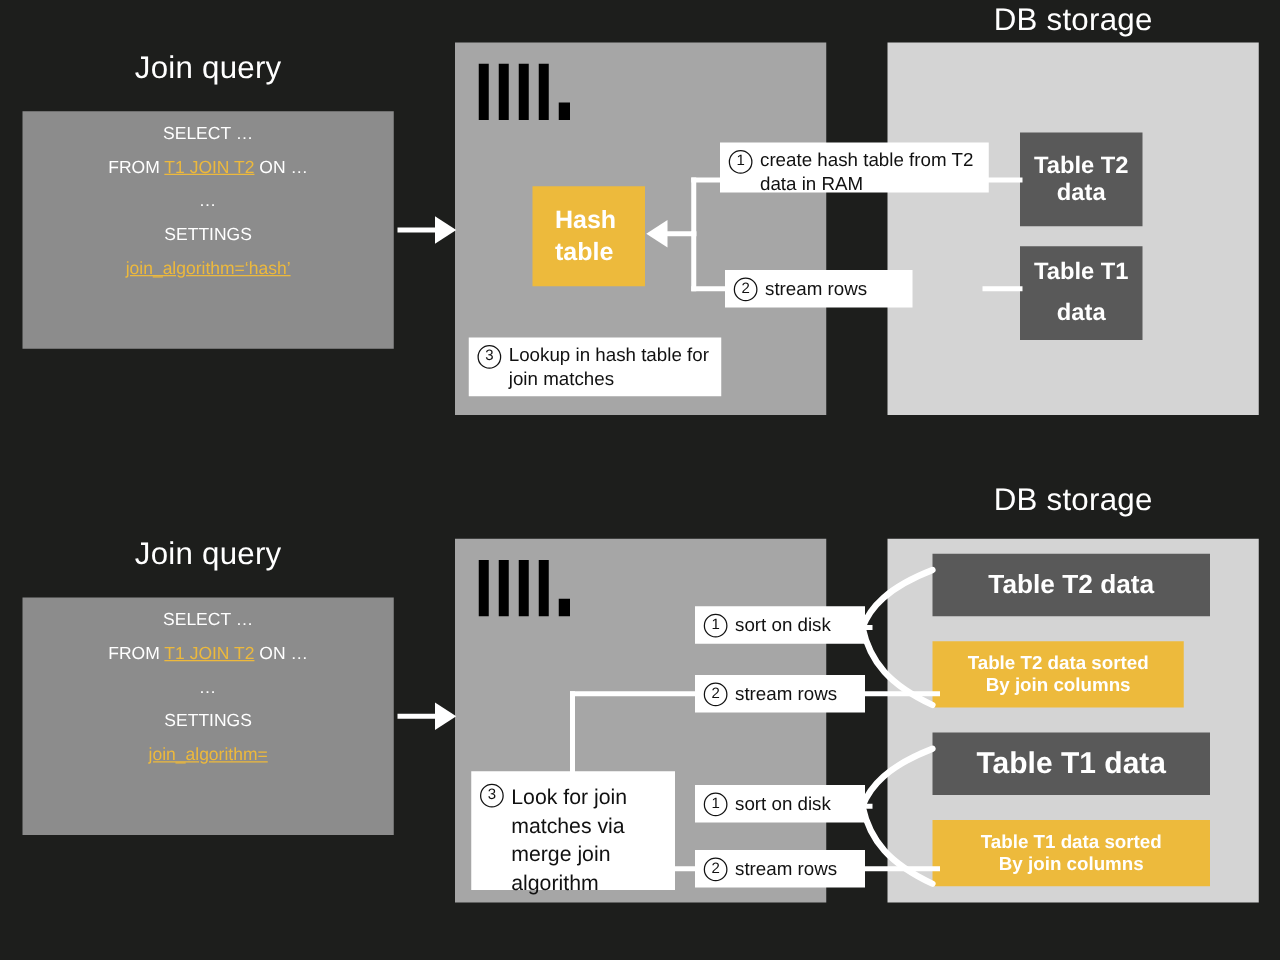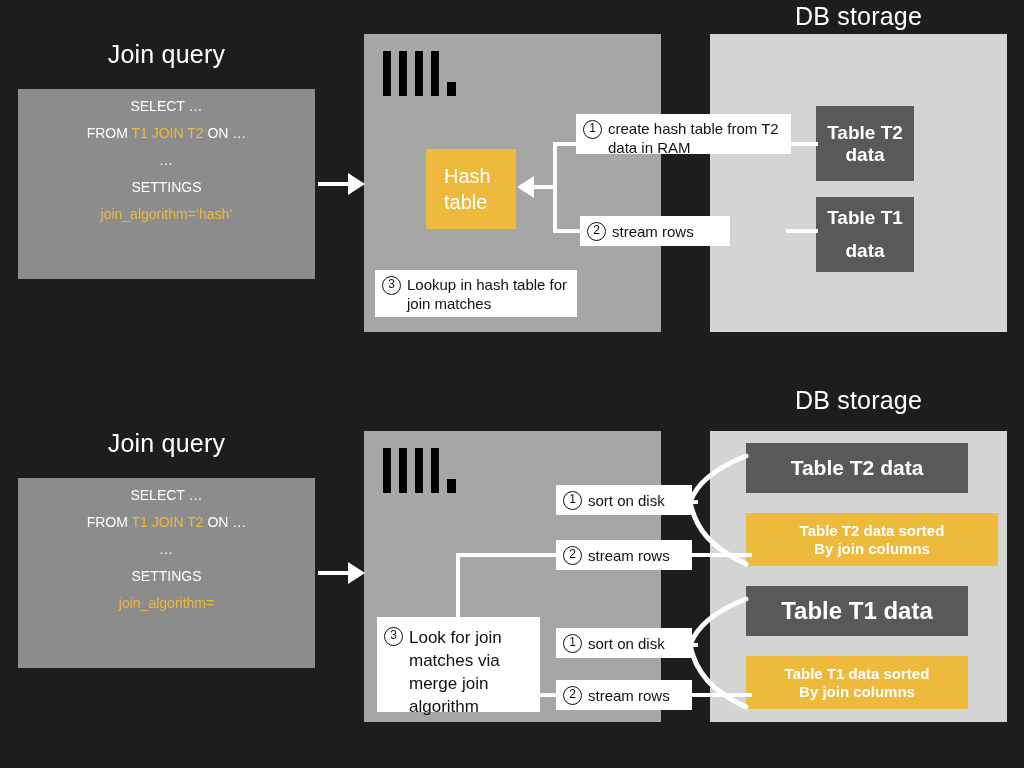--- a/index.html
+++ b/index.html
@@ -36,21 +36,21 @@
     position: absolute;
     background: #8c8c8c;
     box-sizing: border-box;
     padding: 4px 22px 18px 22px;
     color: #ffffff;
     font-size: 14px;
     line-height: 27px;
     text-align: center;
   }
   .query-box .kw { color: #ffffff; }
-  .query-box .hl { color: #edb93c; }
+  .query-box .hl { color: #edb93c; text-decoration: underline; }
   .query-box .dots { display:block; letter-spacing:1px; }
 
   
   .server-panel {
     position: absolute;
     background: #a6a6a6;
   }
   
   .ch-logo { position: absolute; }
   .ch-logo i {
@@ -83,20 +83,21 @@
 
   
   .hash-table {
     position: absolute;
     background: #edba3c;
     color: #ffffff;
     font-size: 20px;
     line-height: 26px;
     box-sizing: border-box;
     padding: 14px 15px 0 18px;
+    font-weight: bold;
   }
 
   
   .callout {
     position: absolute;
     background: #ffffff;
     color: #111111;
     box-sizing: border-box;
     display: flex;
     align-items: flex-start;
@@ -243,21 +244,21 @@
       <i style="left:32px; top:0px;  width:8px; height:45px;"></i>
       <i style="left:48px; top:0px;  width:8px; height:45px;"></i>
       <i style="left:64px; top:31px; width:9px; height:14px;"></i>
     </div>
   </div>
 
   <div class="db-panel" style="left:710px; top:431px; width:297px; height:291px;">
     <div class="chip dark" style="left:36px; top:12px; width:222px; height:50px; font-size:21px;">
       <span>Table T2 data</span>
     </div>
-    <div class="chip amber" style="left:36px; top:82px; width:252px; height:53px; font-size:15px;">
+    <div class="chip amber" style="left:36px; top:82px; width:201px; height:53px; font-size:15px;">
       <span>Table T2 data sorted</span>
       <span>By join columns</span>
     </div>
     <div class="chip dark" style="left:36px; top:155px; width:222px; height:50px; font-size:24px;">
       <span>Table T1 data</span>
     </div>
     <div class="chip amber" style="left:36px; top:225px; width:222px; height:53px; font-size:15px;">
       <span>Table T1 data sorted</span>
       <span>By join columns</span>
     </div>

